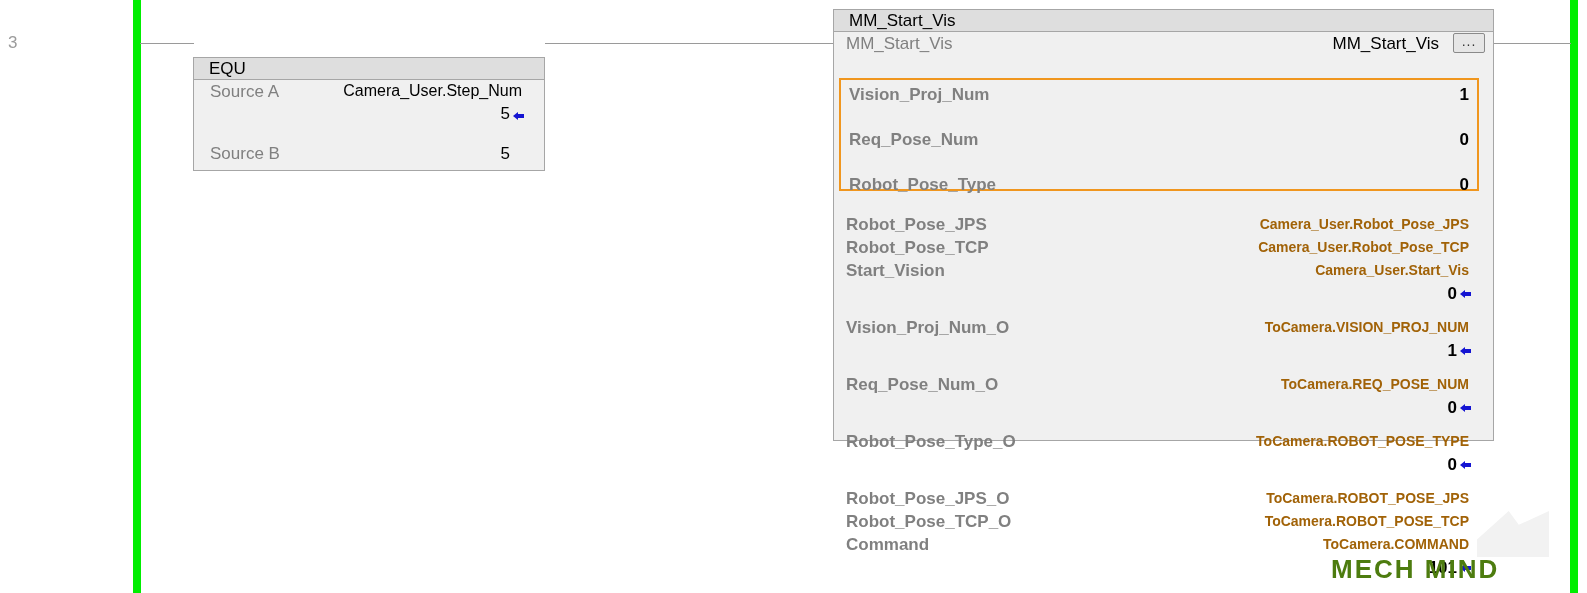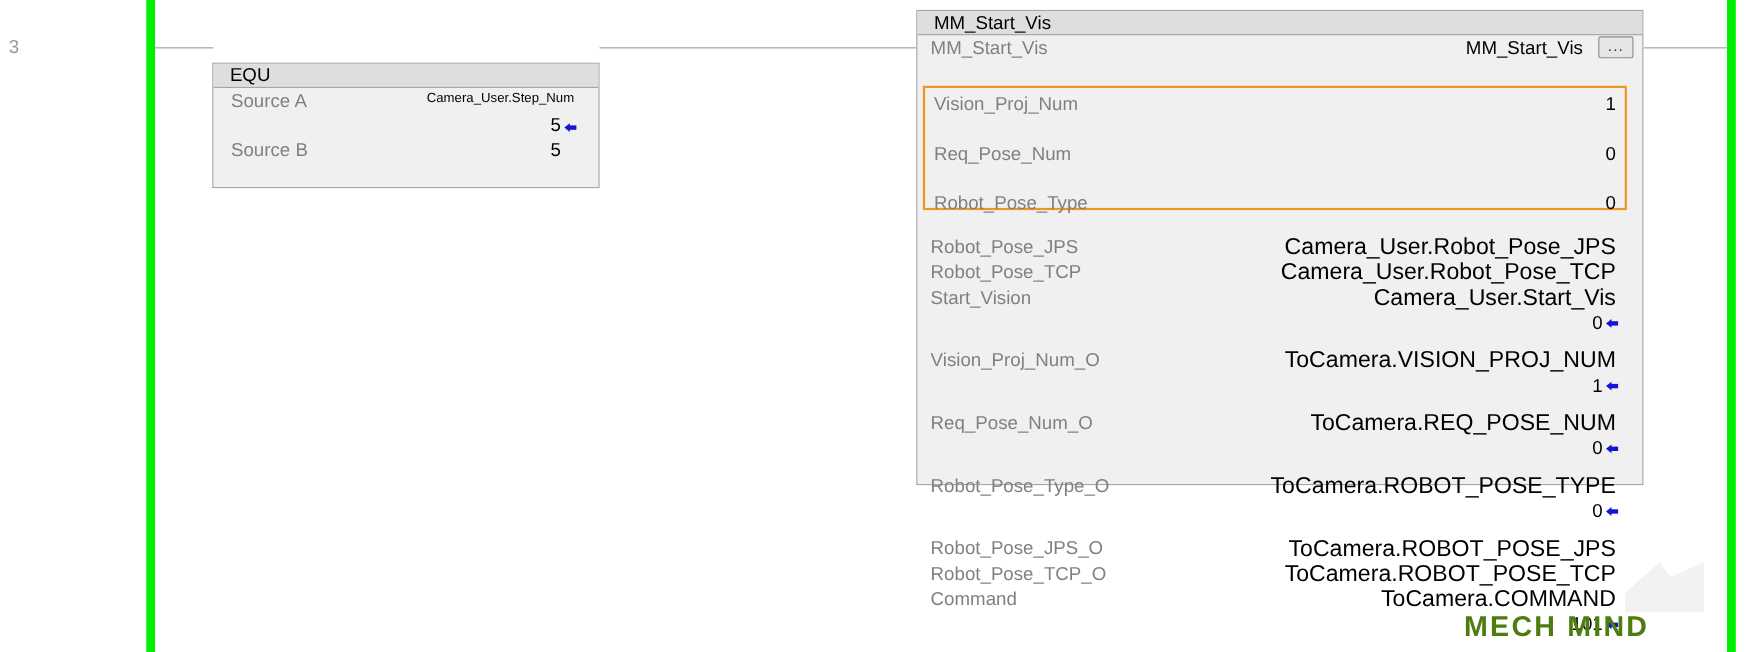--- a/index.html
+++ b/index.html
@@ -79,21 +79,21 @@
     position: absolute;
     left: 16px;
     font-size: 17px;
     color: #808080;
     white-space: nowrap;
     text-align: center;
   }
   .equ-operand {
     position: absolute;
     right: 22px;
-    font-size: 12px;
+    font-size: 16px;
     color: #000;
     white-space: nowrap;
   }
   .equ-value {
     position: absolute;
     right: 22px;
     font-size: 17px;
     color: #000;
     white-space: nowrap;
   }
@@ -104,36 +104,37 @@
     top: 9px;
     width: 661px;
     height: 432px;
   }
   .mm-body { position: relative; }
 
   .mm-row {
     position: relative;
     height: 23px;
     white-space: nowrap;
+    font-weight: bold;
   }
   .mm-label {
     position: absolute;
     left: 12px;
     top: 0;
     font-size: 17px;
     color: #808080;
     line-height: 23px;
     white-space: nowrap;
   }
   .mm-operand {
     position: absolute;
     right: 24px;
     top: 0;
-    font-size: 21px;
-    color: #000000;
+    font-size: 14px;
+    color: #a16207;
     line-height: 23px;
     white-space: nowrap;
   }
   .mm-value {
     position: absolute;
     right: 24px;
     top: 0;
     font-size: 17px;
     color: #000;
     line-height: 23px;
@@ -280,21 +281,21 @@
 
     <div class="equ-row" style="top:2px;">
       <span class="equ-label">Source A</span>
       <span class="equ-operand">Camera_User.Step_Num</span>
     </div>
     <div class="equ-row" style="top:24px;">
       <span class="equ-value" style="right:34px;">5</span>
       <span class="arrow-marker" style="position:absolute;right:20px;top:8px;"></span>
     </div>
 
-    <div class="equ-row" style="top:47px;">
+    <div class="equ-row" style="top:64px;">
       <span class="equ-label">Source B</span>
       <span class="equ-value" style="right:34px;">5</span>
     </div>
 
   </div>
 </div>
 
 <div class="block" id="mm-block">
   <div class="block-title">MM_Start_Vis</div>
 

